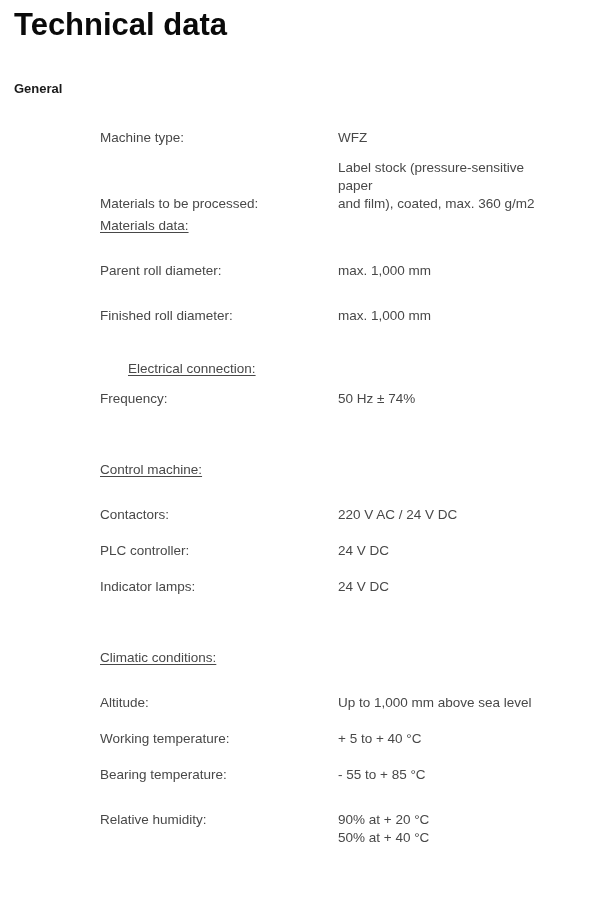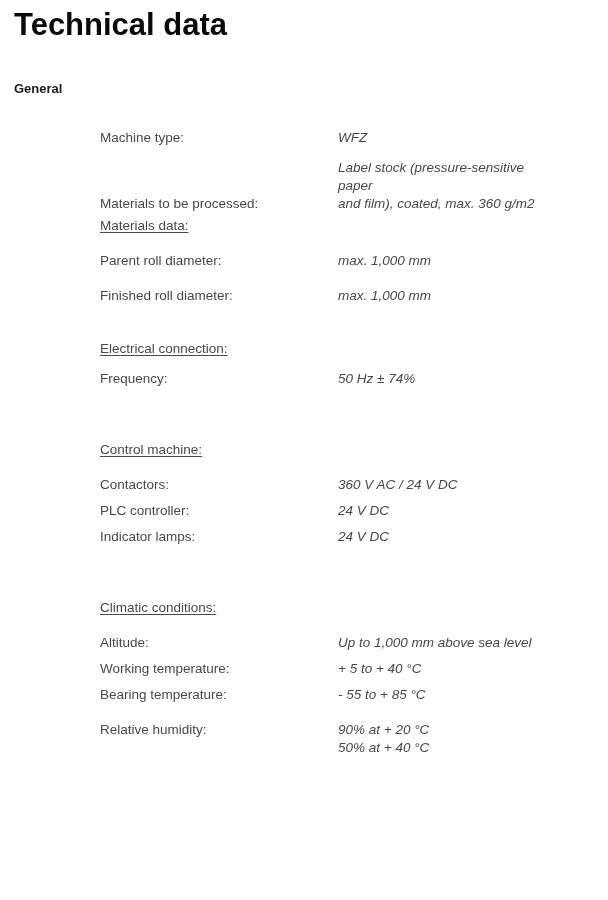--- a/index.html
+++ b/index.html
@@ -45,31 +45,30 @@
     align-items: flex-start;
   }
   .label {
     width: 238px;
     flex: 0 0 238px;
     white-space: pre-line;
   }
   .value {
     flex: 1 1 auto;
     white-space: pre-line;
-    font-style: italic;
   }
   .section-title {
     text-decoration: underline;
     text-underline-offset: 2px;
   }
   .mt0  { margin-top: 12px; align-items: flex-end; }
   .mt4  { margin-top: 4px; }
-  .mt17 { margin-top: 17px; }
-  .mt18 { margin-top: 8px; }
-  .mt35 { margin-top: 35px; }
+  .mt17 { margin-top: 27px; }
+  .mt18 { margin-top: 18px; }
+  .mt35 { margin-top: 35px; margin-left: 28px; }
   .mt53 { margin-top: 53px; }
 </style>
 </head>
 <body>
 
 <div class="page">
 
   <h1 class="doc-title">Technical data</h1>
 
   <h2 class="doc-subtitle">General</h2>
@@ -110,21 +109,21 @@
       <div class="label">Frequency:</div>
       <div class="value">50 Hz ± 74%</div>
     </div>
 
     <div class="row mt53">
       <div class="label section-title">Control machine:</div>
     </div>
 
     <div class="row mt17">
       <div class="label">Contactors:</div>
-      <div class="value">360 V AC / 24 V DC</div>
+      <div class="value">220 V AC / 24 V DC</div>
     </div>
 
     <div class="row mt18">
       <div class="label">PLC controller:</div>
       <div class="value">24 V DC</div>
     </div>
 
     <div class="row mt18">
       <div class="label">Indicator lamps:</div>
       <div class="value">24 V DC</div>

